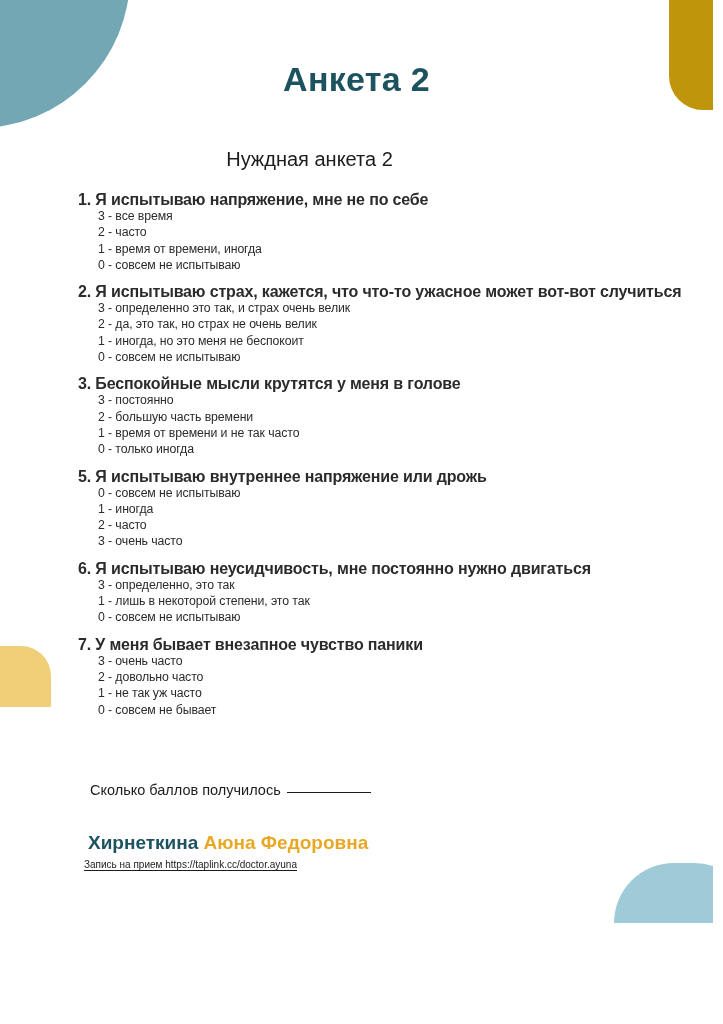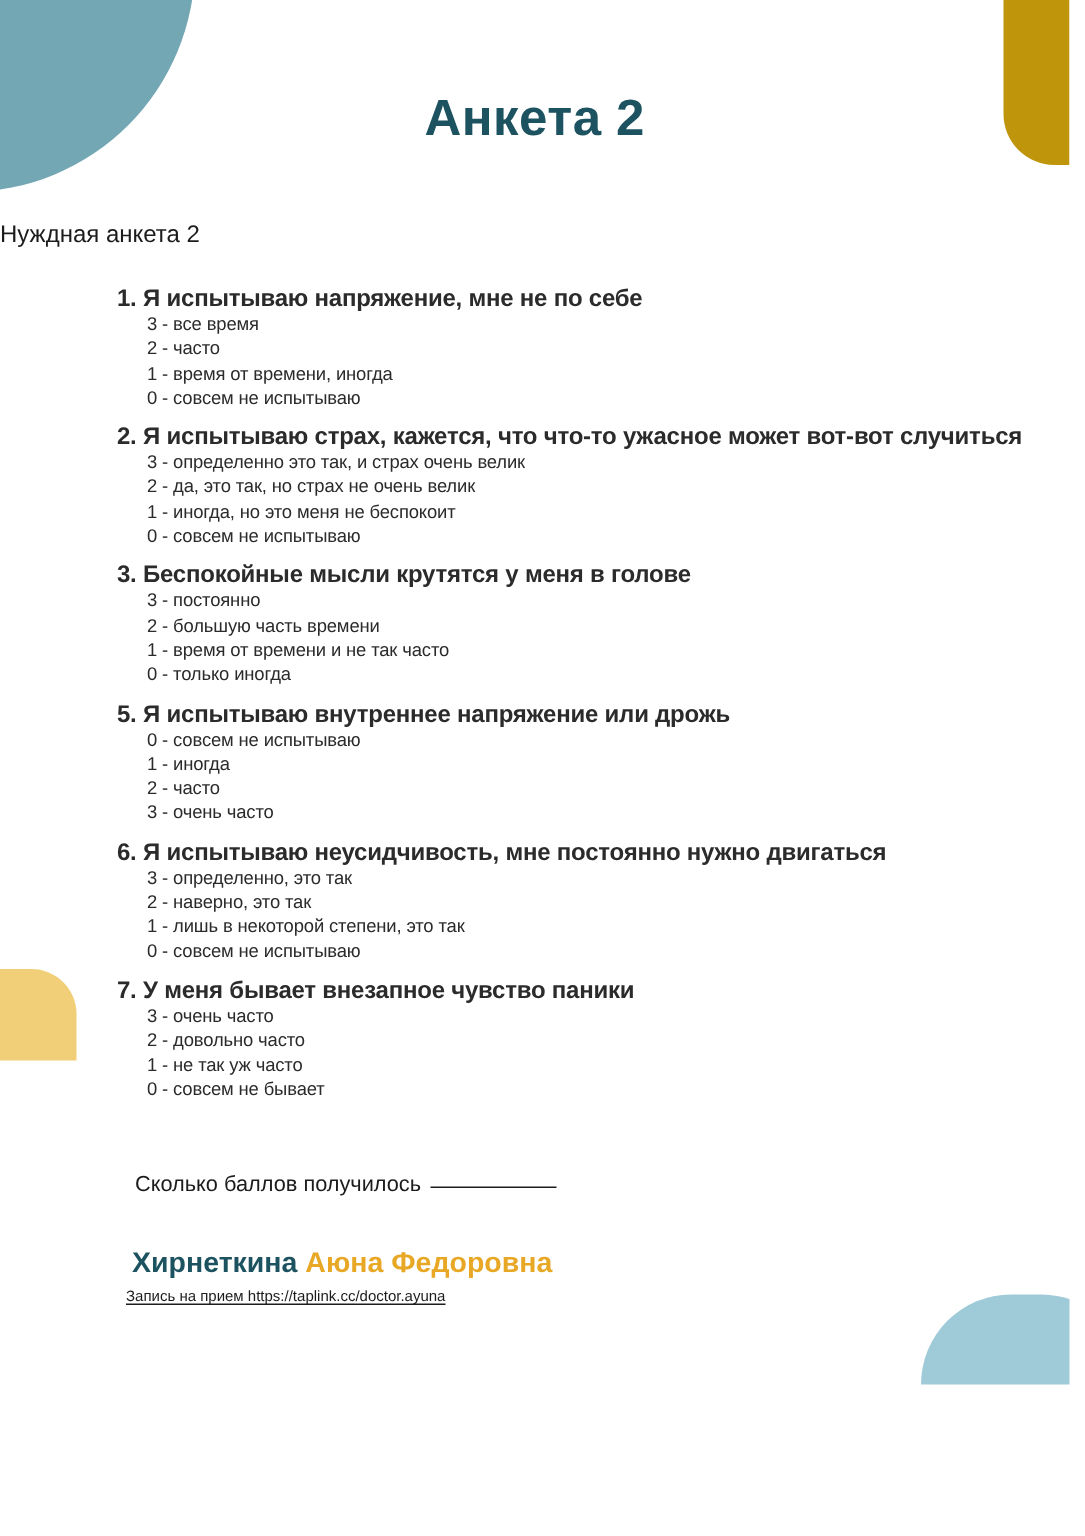--- a/index.html
+++ b/index.html
@@ -65,22 +65,22 @@
     font-size: 34px;
     font-weight: bold;
     color: #1d5360;
     letter-spacing: 0.3px;
   }
   #subtitle {
     position: absolute;
     left: 0;
     right: 94px;
     top: 148px;
-    text-align: left;
-    font-size: 16px;
+    text-align: center;
+    font-size: 20px;
     color: #1c1c1c;
     font-weight: normal;
   }
 
   
   #questionnaire {
     position: absolute;
     left: 78px;
     top: 192px;
     width: 560px;
@@ -200,21 +200,20 @@
         <li>1 - иногда</li>
         <li>2 - часто</li>
         <li>3 - очень часто</li>
       </ul>
     </div>
 
     <div class="q-block">
       <div class="q-title">6. Я испытываю неусидчивость, мне постоянно нужно двигаться</div>
       <ul class="q-options">
         <li>3 - определенно, это так</li>
-        <li>2 - наверно, это так</li>
         <li>1 - лишь в некоторой степени, это так</li>
         <li>0 - совсем не испытываю</li>
       </ul>
     </div>
 
     <div class="q-block">
       <div class="q-title">7. У меня бывает внезапное чувство паники</div>
       <ul class="q-options">
         <li>3 - очень часто</li>
         <li>2 - довольно часто</li>

